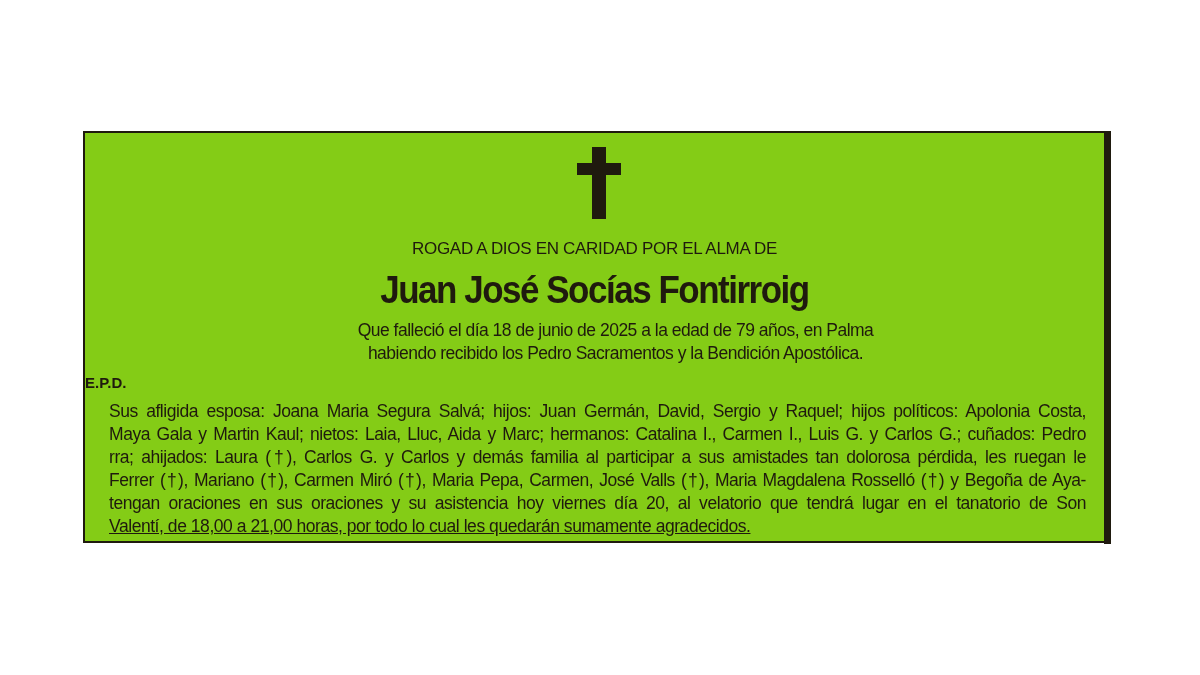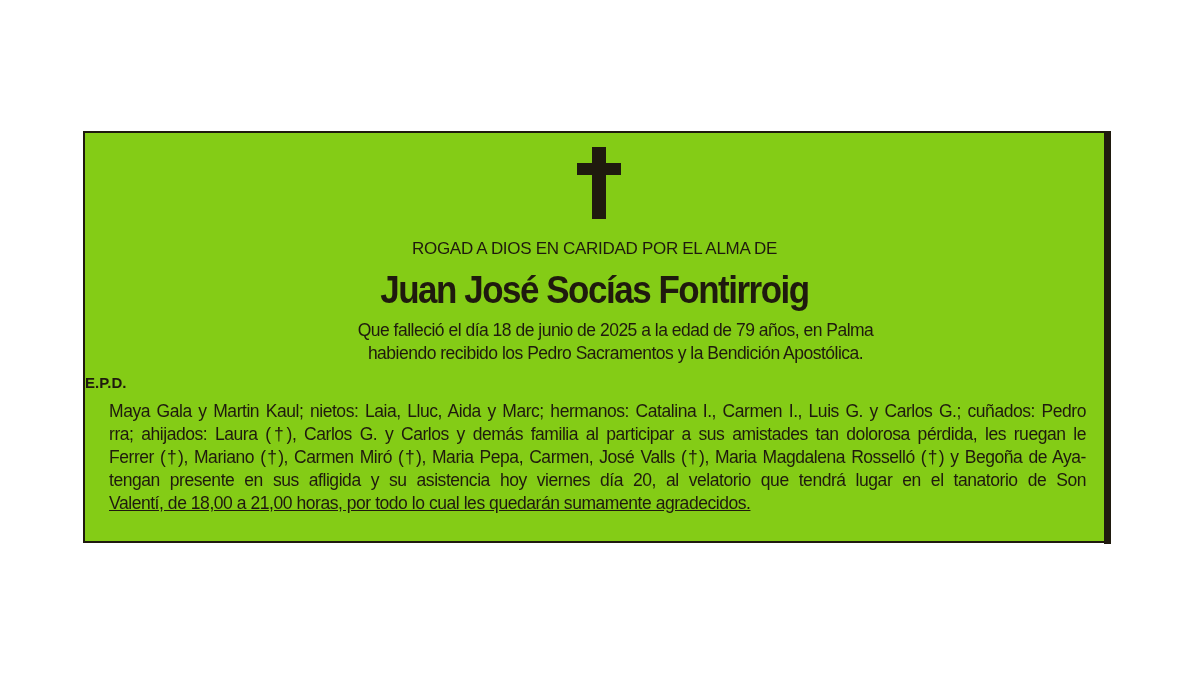--- a/index.html
+++ b/index.html
@@ -138,20 +138,21 @@
   <div class="name">Juan José Socías Fontirroig</div>
 
   <div class="details">
     <div>Que falleció el día 18 de junio de 2025 a la edad de 79 años, en Palma</div>
     <div>habiendo recibido los Pedro Sacramentos y la Bendición Apostólica.</div>
   </div>
 
   <div class="epd">E.P.D.</div>
 
   <div class="body-text">
+    <div>Sus afligida esposa: Joana Maria Segura Salvá; hijos: Juan Germán, David, Sergio y Raquel; hijos políticos: Apolonia Costa,</div>
     <div>Maya Gala y Martin Kaul; nietos: Laia, Lluc, Aida y Marc; hermanos: Catalina I., Carmen I., Luis G. y Carlos G.; cuñados: Pedro</div>
     <div>rra; ahijados: Laura (†), Carlos G. y Carlos y demás familia al participar a sus amistades tan dolorosa pérdida, les ruegan le</div>
     <div>Ferrer (†), Mariano (†), Carmen Miró (†), Maria Pepa, Carmen, José Valls (†), Maria Magdalena Rosselló (†) y Begoña de Aya-</div>
-    <div>tengan presente en sus afligida y su asistencia hoy viernes día 20, al velatorio que tendrá lugar en el tanatorio de Son</div>
+    <div>tengan oraciones en sus oraciones y su asistencia hoy viernes día 20, al velatorio que tendrá lugar en el tanatorio de Son</div>
     <div class="last">Valentí, de 18,00 a 21,00 horas, por todo lo cual les quedarán sumamente agradecidos.</div>
   </div>
 </div>
 <div class="notice-shadow"></div>
 
 </body></html>

